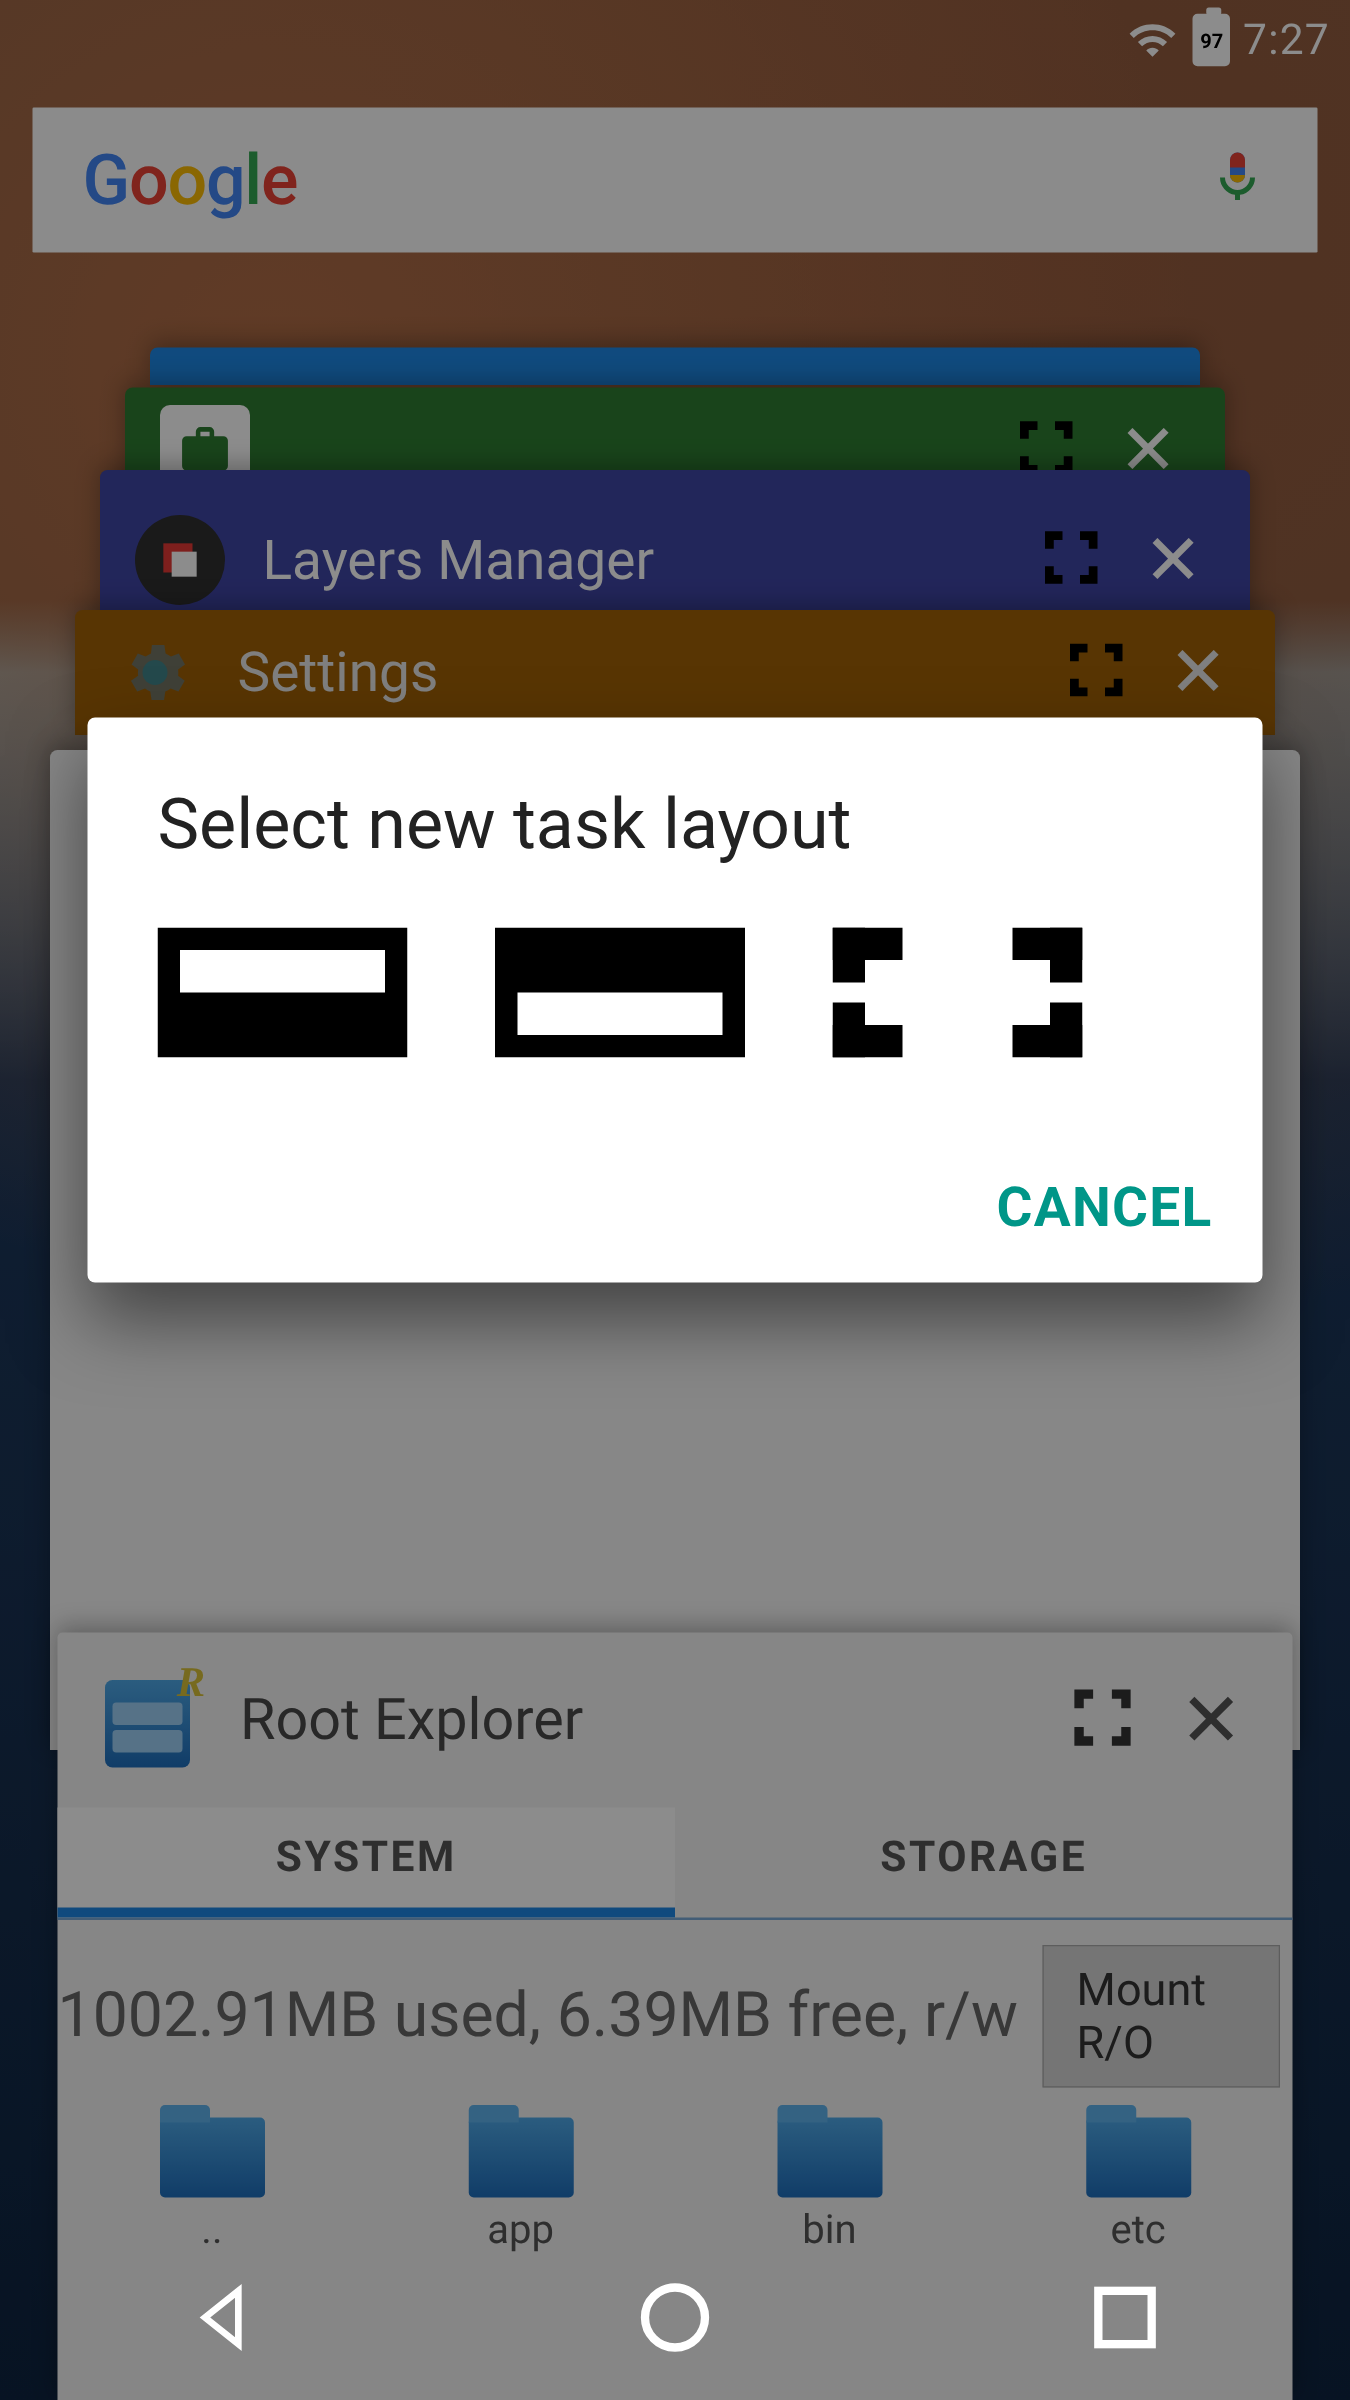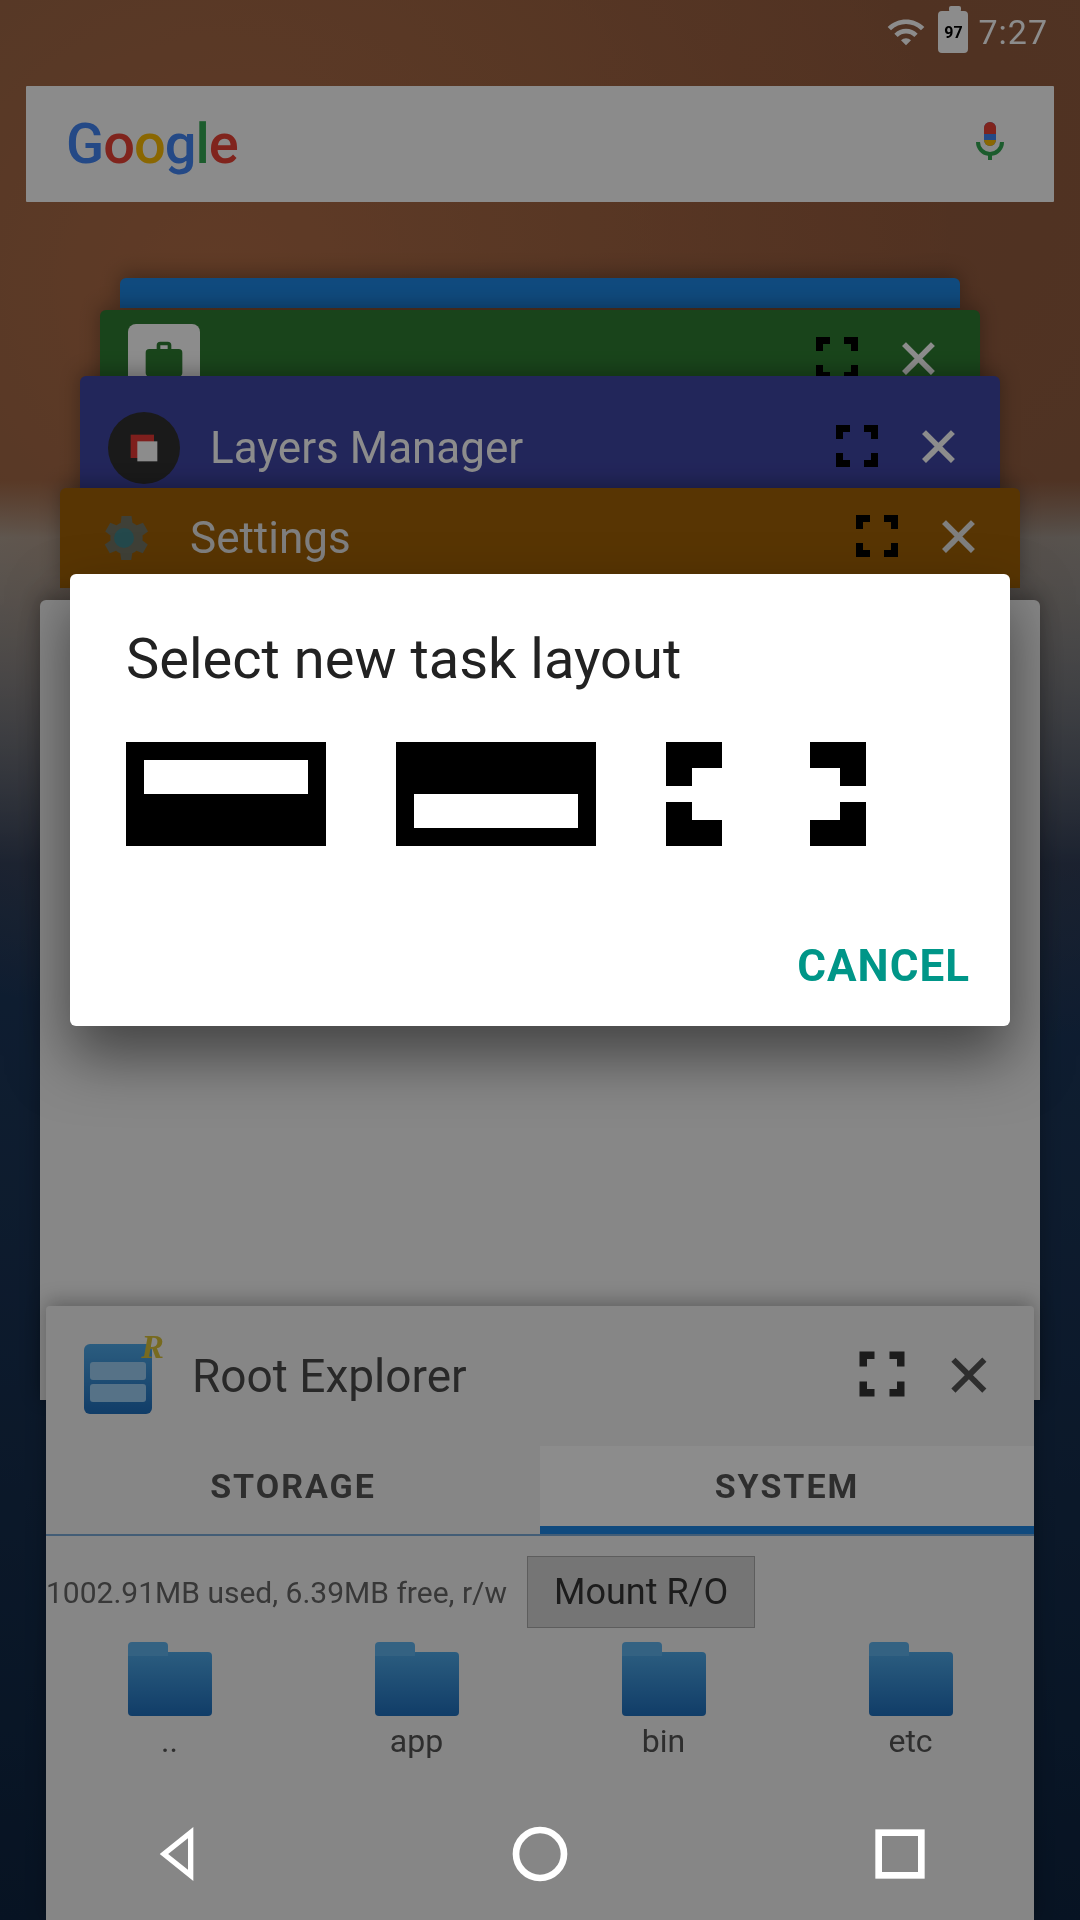--- a/index.html
+++ b/index.html
@@ -13,21 +13,21 @@
     position: relative;
   }
   
   .scrim {
     position: absolute; inset:0; background: rgba(0,0,0,0.45);
   }
   
   .statusbar {
     position: absolute; top:0; left:0; right:0; height:64px;
     display:flex; align-items:center; justify-content:flex-end;
-    padding-right:32px; gap:10px; color:#fff; z-index:20;
+    padding-right:16px; gap:10px; color:#fff; z-index:20;
   }
   .statusbar .time { font-size:34px; font-weight:400; letter-spacing:1px; }
   .wifi-wrap { width:44px; height:40px; overflow:hidden; position:relative;}
   .wifi-wrap svg{width:44px;height:40px;}
   .battery {
     width:30px; height:42px; border:3px solid #fff; border-radius:4px;
     position:relative; background:#fff;
   }
   .battery:before { content:''; position:absolute; top:-8px; left:8px; width:12px; height:6px; background:#fff; border-radius:2px;}
   .battery .pct { position:absolute; inset:0; display:flex; align-items:center; justify-content:center; font-size:16px; font-weight:700; color:#000;}
@@ -82,21 +82,21 @@
   .re-head .close{font-size:60px; color:#555; font-weight:300;}
   .re-icon{width:84px;height:84px; position:relative;}
   .re-icon .cab{position:absolute; inset:10px 8px 4px 8px; background:linear-gradient(#4fa9e8,#1f6fbd); border-radius:6px;}
   .re-icon .drw{position:absolute; left:14px; right:14px; top:28px; height:18px; background:#9dd0f6; border-radius:3px;}
   .re-icon .drw2{top:50px;}
   .re-icon .r{position:absolute; right:-4px; top:-6px; font-size:34px; font-style:italic; font-weight:700; color:#d9c23a; font-family:Georgia,serif;}
   .re-tabs{display:flex; border-bottom:2px solid #7aa9d8;}
   .re-tab{flex:1; text-align:center; font-size:34px; letter-spacing:2px; font-weight:700; color:#555; padding:20px 0;}
   .re-tab.active{border-bottom:8px solid #1e88e5; background:#fff;}
   .re-status{display:flex; align-items:center; gap:20px; padding:20px 10px 20px 0;}
-  .re-status .txt{font-size:30px; color:#666; white-space:nowrap;}
+  .re-status .txt{font-size:50px; color:#666; white-space:nowrap;}
   .re-status .btn{background:#d6d6d6; border:1px solid #aaa; padding:14px 26px; font-size:36px; color:#333;}
   .re-files{display:flex; justify-content:space-around; padding-top:4px;}
   .re-file{display:flex; flex-direction:column; align-items:center; font-size:32px; color:#555; gap:6px;}
   .re-folder{width:84px; height:64px; background:linear-gradient(#4fa9e8,#1f6fbd); border-radius:4px; position:relative;}
   .re-folder:before{content:''; position:absolute; left:0; top:-10px; width:40px; height:14px; background:#5fb2ed; border-radius:4px 4px 0 0;}
 
   
   .dialog{
     position:absolute; left:70px; right:70px; top:574px; background:#fff;
     border-radius:6px; z-index:30; box-shadow:0 30px 60px rgba(0,0,0,0.5);
@@ -214,22 +214,22 @@
     </span>
     <span class="title">Root Explorer</span>
     <span class="fs">
       <svg viewBox="0 0 24 24">
           <path fill="#333" d="M3 3h6v3H6v3H3V3zm12 0h6v6h-3V6h-3V3zM3 15h3v3h3v3H3v-6zm15 0h3v6h-6v-3h3v-3z"></path>
         </svg>
     </span>
     <span class="close">✕</span>
   </div>
   <div class="re-tabs">
+    <div class="re-tab active">SYSTEM</div>
     <div class="re-tab">STORAGE</div>
-    <div class="re-tab active">SYSTEM</div>
   </div>
   <div class="re-status">
     <span class="txt">1002.91MB used, 6.39MB free, r/w</span>
     <span class="btn">Mount R/O</span>
   </div>
   <div class="re-files">
     <div class="re-file">
         <div class="re-folder"></div>
         <span>..</span>
       </div>

